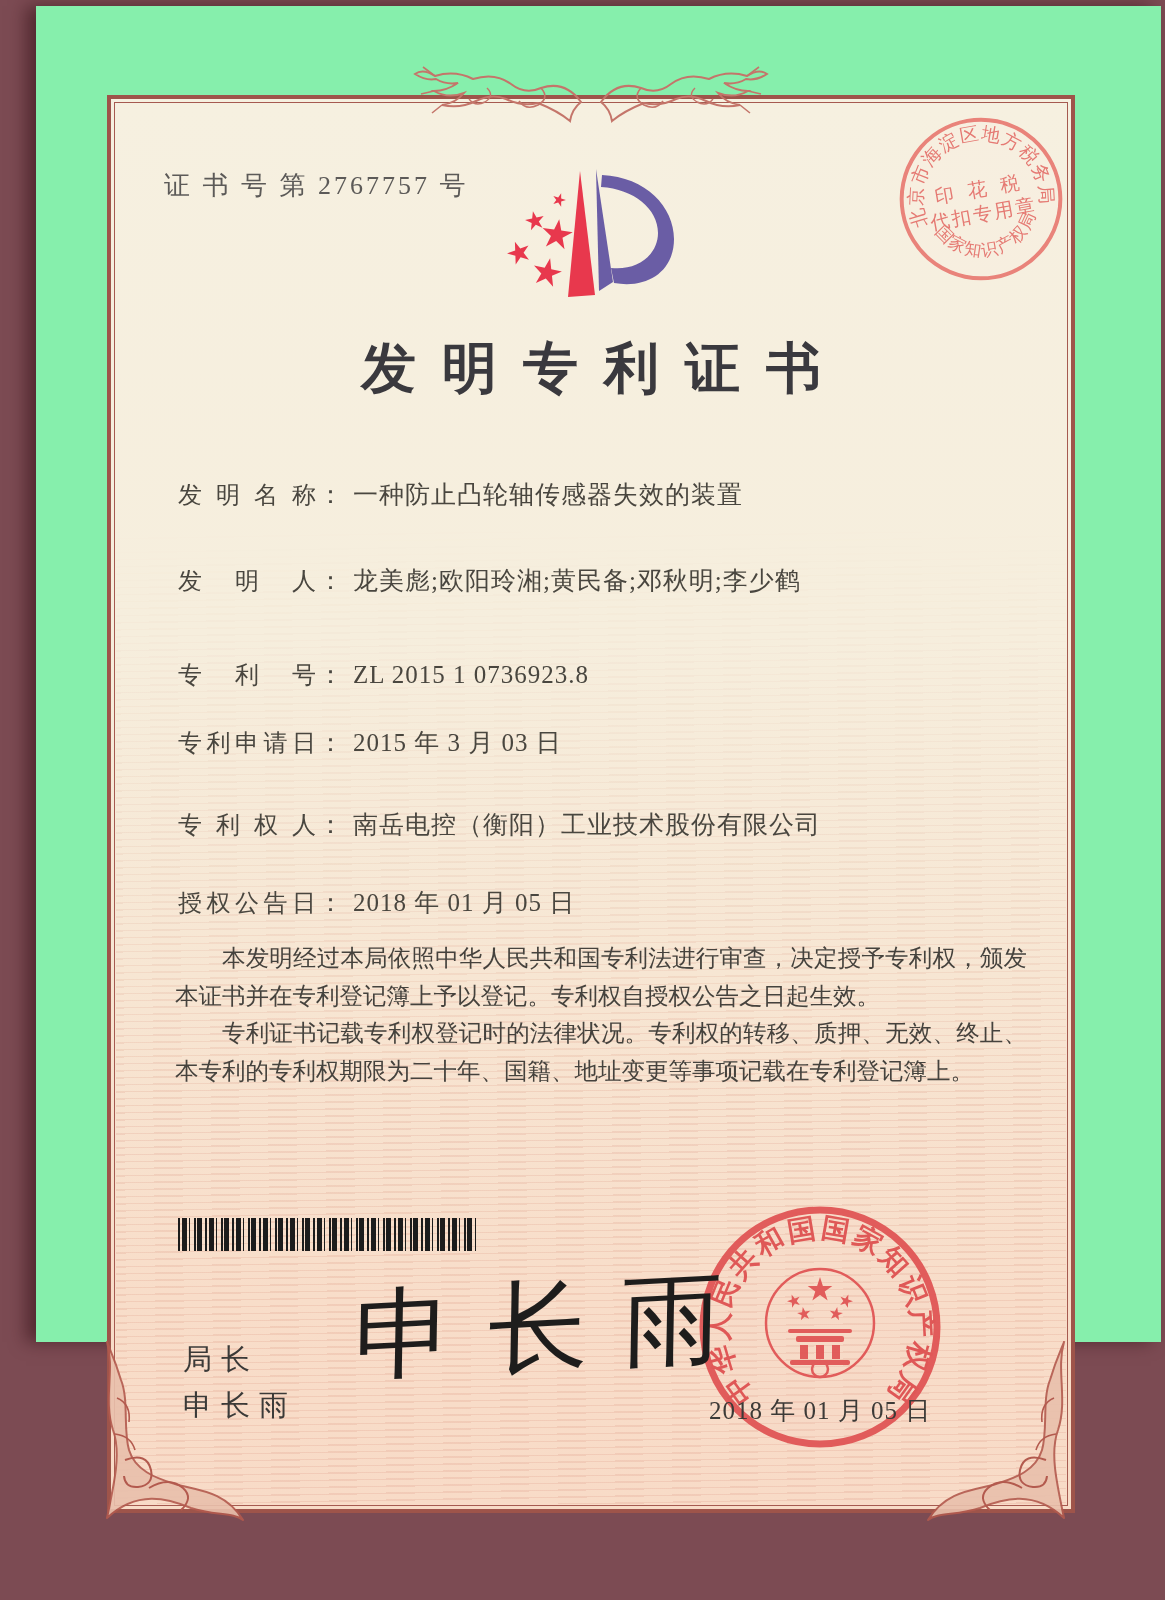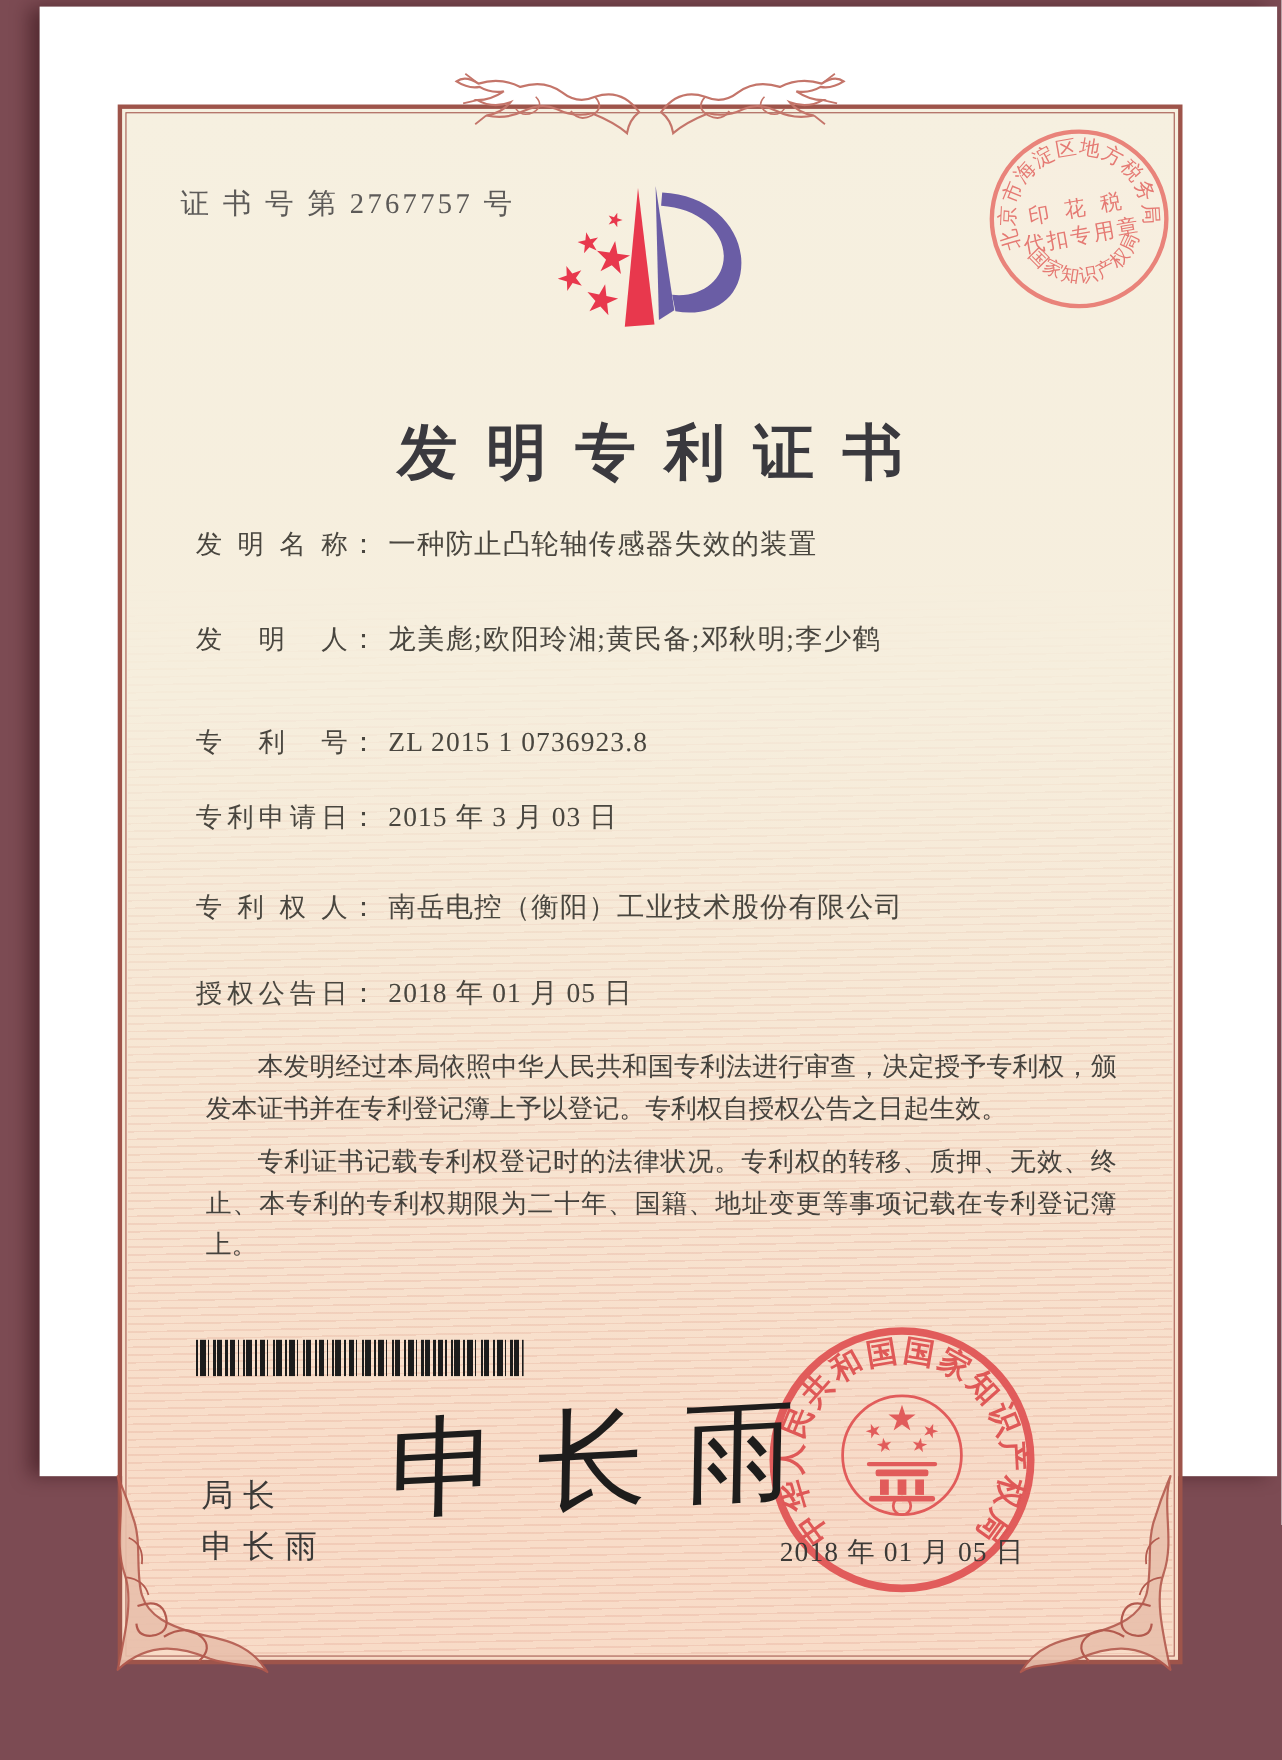--- a/index.html
+++ b/index.html
@@ -3,21 +3,21 @@
 <meta charset="utf-8">
 <style>
   html,body{margin:0;padding:0;}
   body{
     width:1165px;height:1600px;position:relative;overflow:hidden;
     background:#7c4b53;
     font-family:"Liberation Serif","DejaVu Serif",serif;
   }
   #page{
     position:absolute;left:36px;top:6px;width:1125px;height:1336px;
-    background:#ffffff;
+    background:#86efac;
     box-shadow:-10px 0 16px rgba(50,15,20,.55);
   }
   
   .frame{
     position:absolute;left:71px;top:89px;width:968px;height:1418px;
     box-sizing:border-box;border:4px solid #9e544a;
     background:linear-gradient(180deg,#f6f0e0 0%,#f6eedd 38%,#f7e6d3 62%,#f8ddc9 85%,#f8dbc7 100%);
   }
   .frame-inner{
     position:absolute;inset:3px;border:1px solid #a65a50;
@@ -28,34 +28,34 @@
     -webkit-mask-image:linear-gradient(180deg,transparent 0%,transparent 30%,#000 72%);
             mask-image:linear-gradient(180deg,transparent 0%,transparent 30%,#000 72%);
   }
   .abs{position:absolute;}
   .cert-number{
     left:128px;top:162px;font-size:26px;letter-spacing:3px;color:#5c5a58;z-index:4;
   }
   .doc-title{
     left:71px;top:326px;width:968px;text-align:center;
     font-size:55px;font-weight:600;letter-spacing:26px;padding-left:26px;
-    color:#3a393e;z-index:4;box-sizing:border-box;margin-top:43px;
+    color:#3a393e;z-index:4;box-sizing:border-box;
   }
   .field-row{left:142px;width:900px;font-size:25px;color:#49463f;z-index:4;white-space:nowrap;}
   .field-label{
     display:inline-block;width:138px;text-align:justify;text-align-last:justify;
     font-size:24px;vertical-align:baseline;
   }
   .field-colon{display:inline-block;margin:0 10px 0 2px;}
   .field-value{letter-spacing:1px;}
   .paragraphs{
     left:139px;top:934px;width:852px;z-index:4;
     font-size:23.5px;line-height:37.5px;color:#45423d;text-align:justify;
   }
-  .paragraphs p{margin:12px;text-indent:2em;}
+  .paragraphs p{margin:0;text-indent:2em;}
   .barcode{
     left:142px;top:1212px;width:298px;height:33px;z-index:4;
     background:repeating-linear-gradient(90deg,
       #1c1c1c 0 2px,transparent 2px 4px,
       #1c1c1c 4px 9px,transparent 9px 11px,
       #1c1c1c 11px 12px,transparent 12px 16px,
       #1c1c1c 16px 18px,transparent 18px 19px,
       #1c1c1c 19px 24px,transparent 24px 27px);
   }
   .director-title,.director-name{

